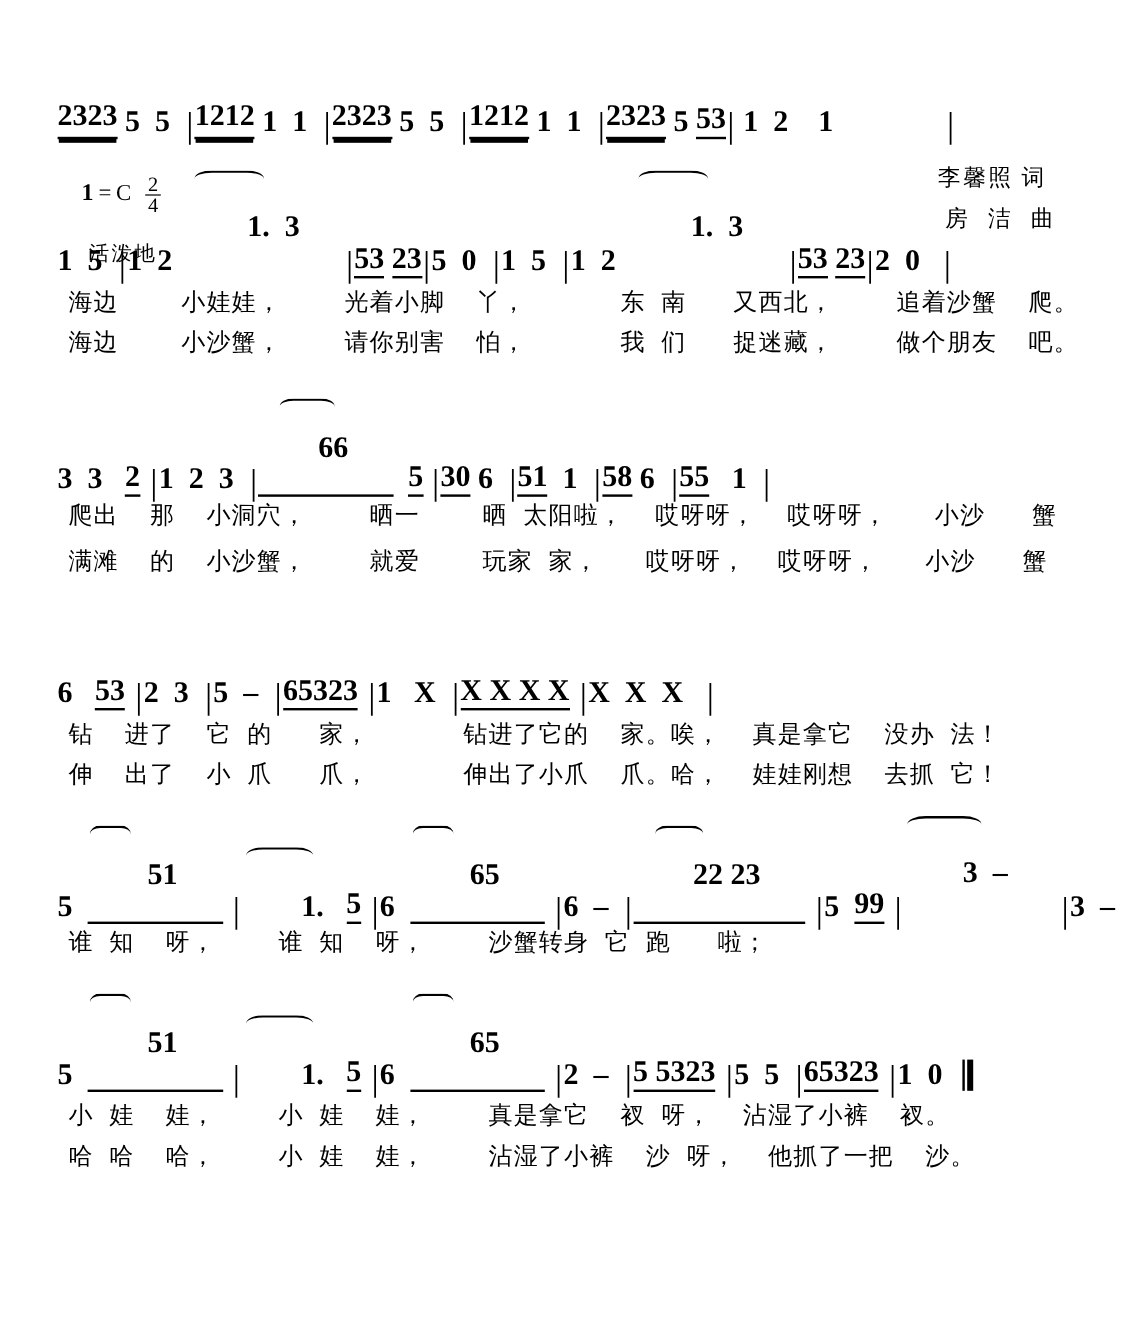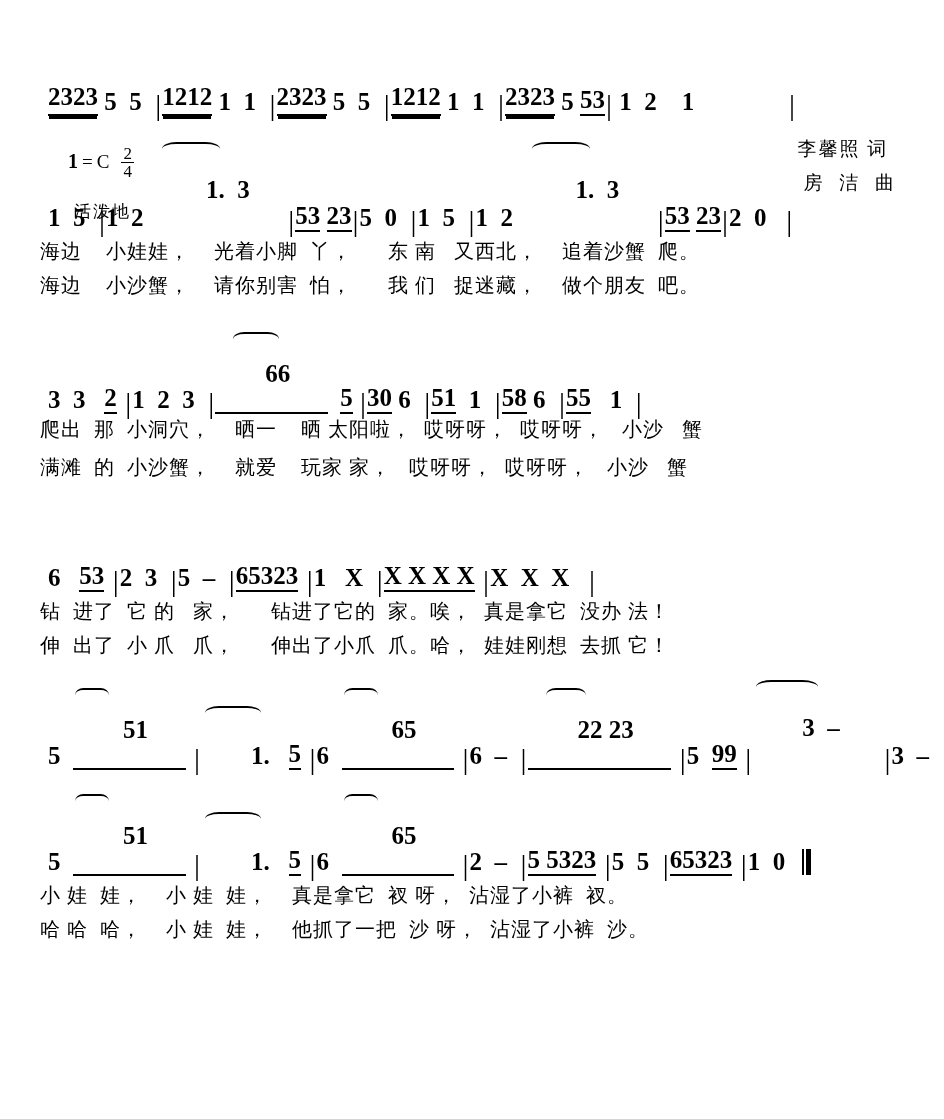--- a/index.html
+++ b/index.html
@@ -17,21 +17,21 @@
     text-align:center;
     font-family:"Liberation Serif", serif;
     font-size:40px;
     font-weight:700;
     letter-spacing:14px;
     padding-top:22px;
     text-indent:14px;
   }
   .credits{
     position:absolute;
-    right:44px;
+    right:60px;
     top:60px;
     text-align:left;
     font-size:19px;
     line-height:34px;
     letter-spacing:2px;
   }
   .credits .c2{padding-left:6px;letter-spacing:6px;}
 
   .keyblock{
     position:absolute;
@@ -114,25 +114,26 @@
   .slur{
     position:absolute;
     border-top:2px solid #000;
     border-radius:50%/100%;
     height:12px;
     border-left:none;border-right:none;border-bottom:none;
   }
 
   
   .lyrics{
-    font-family:Liberation Serif, serif;
+    font-family:Liberation Mono, monospace;
     font-size:20px;
     letter-spacing:1px;
     height:32px;
     white-space:pre;
+    margin-left:17px;
   }
   .lyrics.l1{margin-top:6px;}
   .lyrics.l2{margin-top:2px;}
 </style>
 </head>
 <body>
 
 <div class="sheet">
 
 
@@ -296,20 +297,21 @@
       <span class="cell u1">99</span>
       <span class="bar">&nbsp;|</span>
       <span class="cell" style="position:relative;">
         3&nbsp;&nbsp;–&nbsp;
         <span class="slur" style="left:4px;top:-6px;width:62px;"></span>
       </span>
       <span class="bar">|</span>
       <span class="cell">3&nbsp;&nbsp;–&nbsp;&nbsp;&nbsp;</span>
 
     </div>
+    <div class="lyrics l2">谁 知  呀，    谁 知  呀，    沙蟹转身 它 跑   啦；</div>
   </div>
 
   <div class="system" style="margin-top:62px;">
     <div class="noterow" style="padding-left:8px;">
       <span class="cell">5&nbsp;&nbsp;</span>
       <span class="cell u1" style="position:relative;">
         51
         <span class="slur" style="left:2px;top:-6px;width:34px;"></span>
       </span>
       <span class="bar">&nbsp;|</span>
@@ -329,16 +331,16 @@
       <span class="cell u1">5&nbsp;5323</span>
       <span class="bar">&nbsp;|</span>
       <span class="cell">5&nbsp;&nbsp;5&nbsp;&nbsp;</span>
       <span class="bar">|</span>
       <span class="cell u1">65323</span>
       <span class="bar">&nbsp;|</span>
       <span class="cell">1&nbsp;&nbsp;0&nbsp;&nbsp;</span>
       <span class="endbar"><i></i><i class="thick"></i></span>
     </div>
     <div class="lyrics l1">小 娃  娃，    小 娃  娃，    真是拿它  衩 呀，  沾湿了小裤  衩。</div>
-    <div class="lyrics l2">哈 哈  哈，    小 娃  娃，    他抓了一把  沙 呀，  沾湿了小裤  沙。</div>
+    <div class="lyrics l2">哈 哈  哈，    小 娃  娃，    沾湿了小裤  沙 呀，  他抓了一把  沙。</div>
   </div>
 
 </div>
 
 </body></html>

